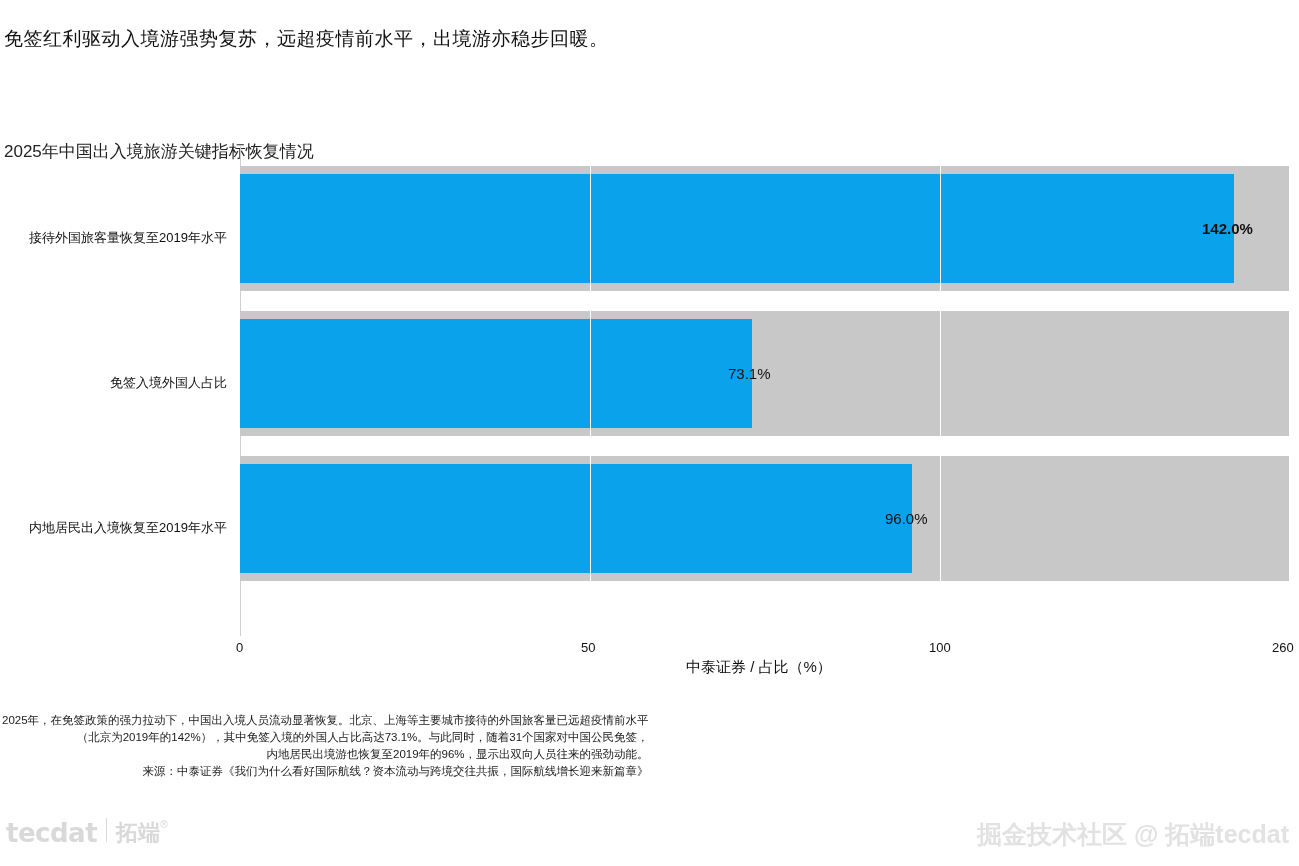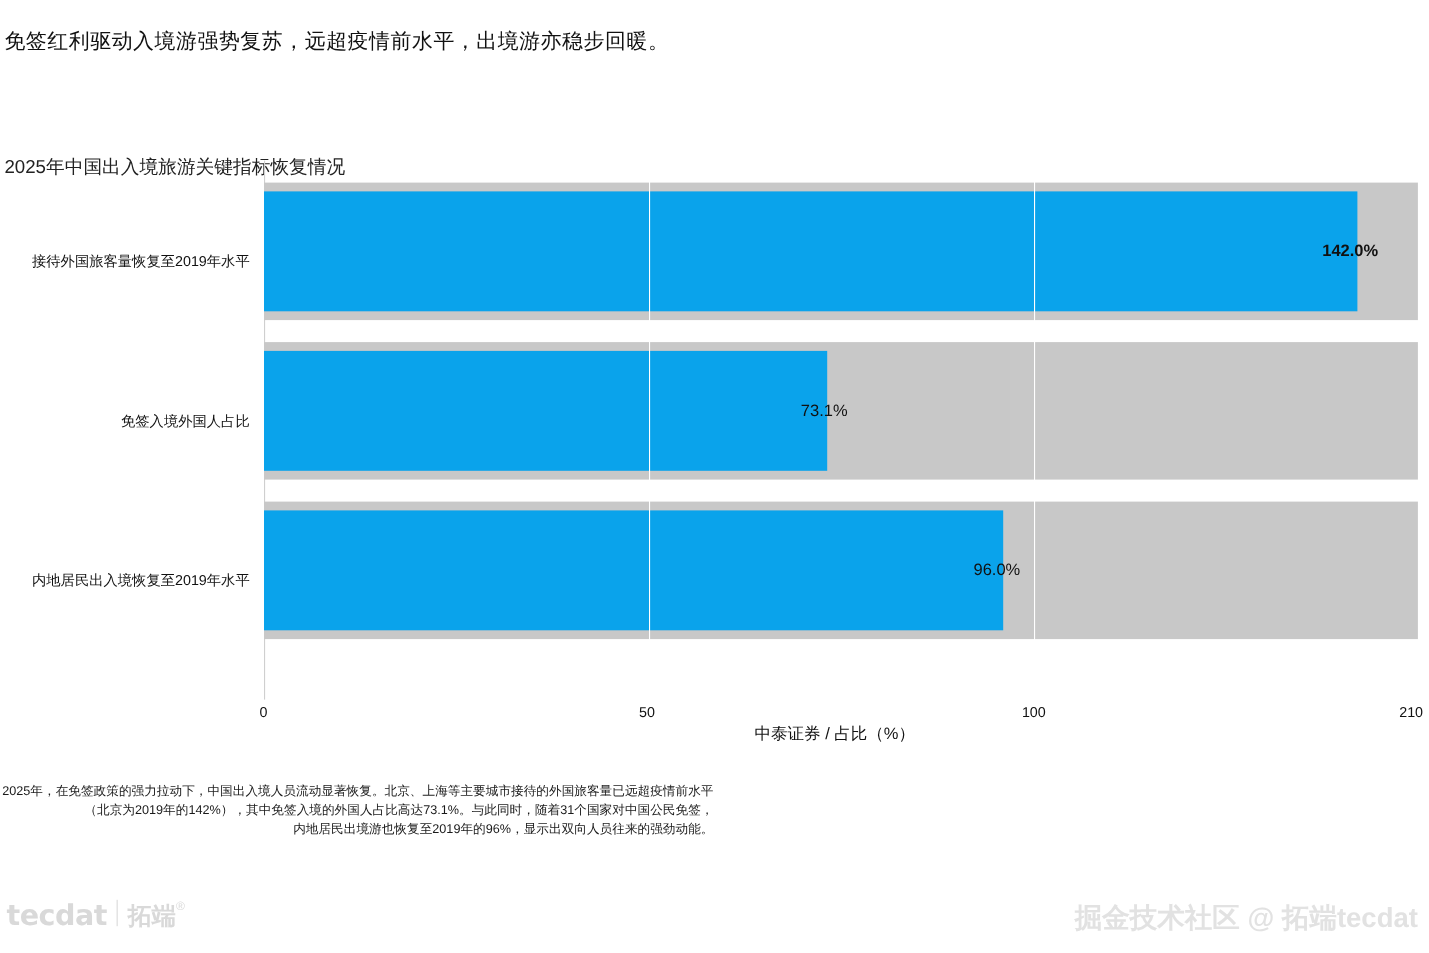--- a/index.html
+++ b/index.html
@@ -202,27 +202,28 @@
     </div>
 
     <div class="cat-label" style="top:83px;">接待外国旅客量恢复至2019年水平</div>
     <div class="cat-label" style="top:228px;">免签入境外国人占比</div>
     <div class="cat-label" style="top:373px;">内地居民出入境恢复至2019年水平</div>
   </div>
 
   <div class="tick-label" style="left:236px;">0</div>
   <div class="tick-label" style="left:581px;">50</div>
   <div class="tick-label" style="left:929px;">100</div>
-  <div class="tick-label" style="left:1272px;">210</div>
+  <div class="tick-label" style="left:1272px;">260</div>
   <div class="xaxis-title">中泰证券 / 占比（%）</div>
 
   <div class="notes">
     <div>2025年，在免签政策的强力拉动下，中国出入境人员流动显著恢复。北京、上海等主要城市接待的外国旅客量已远超疫情前水平</div>
     <div>（北京为2019年的142%），其中免签入境的外国人占比高达73.1%。与此同时，随着31个国家对中国公民免签，</div>
     <div>内地居民出境游也恢复至2019年的96%，显示出双向人员往来的强劲动能。</div>
+    <div>来源：中泰证券《我们为什么看好国际航线？资本流动与跨境交往共振，国际航线增长迎来新篇章》</div>
   </div>
 
   <div class="logo">
     <span class="logo-text">tecdat</span>
     <span class="logo-sep"></span>
     <span class="logo-cn">拓端</span>
     <span class="logo-reg">®</span>
   </div>
 
   <div class="watermark">掘金技术社区 @ 拓端tecdat</div>

